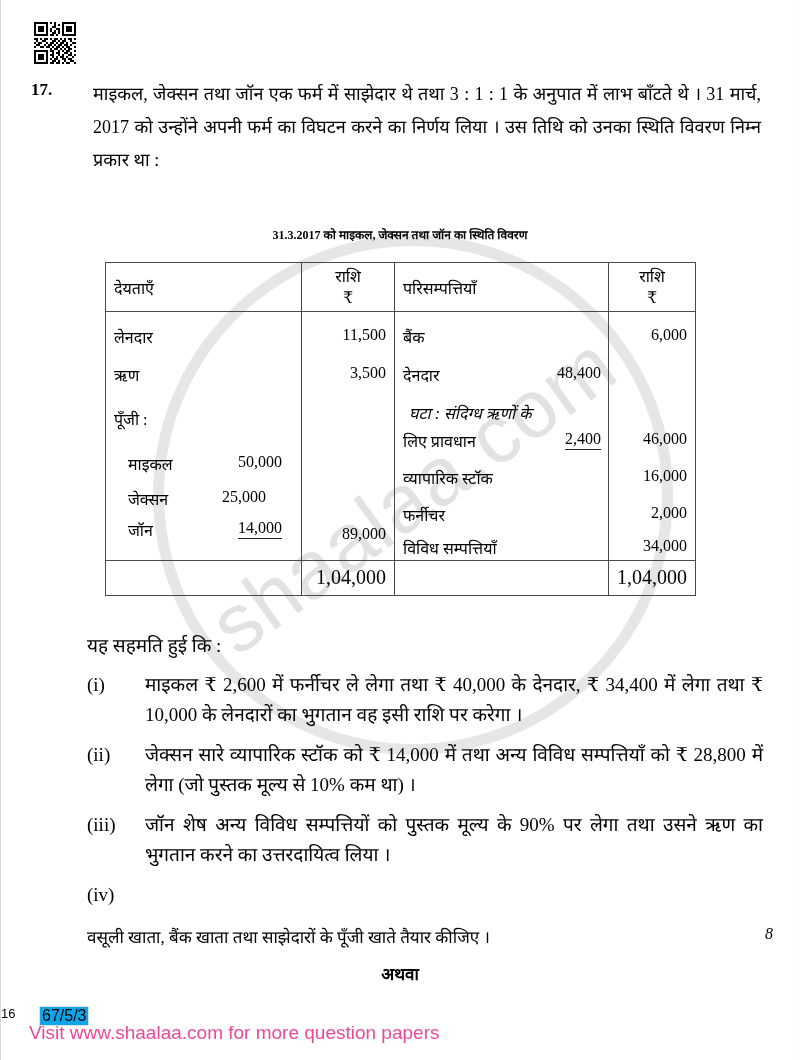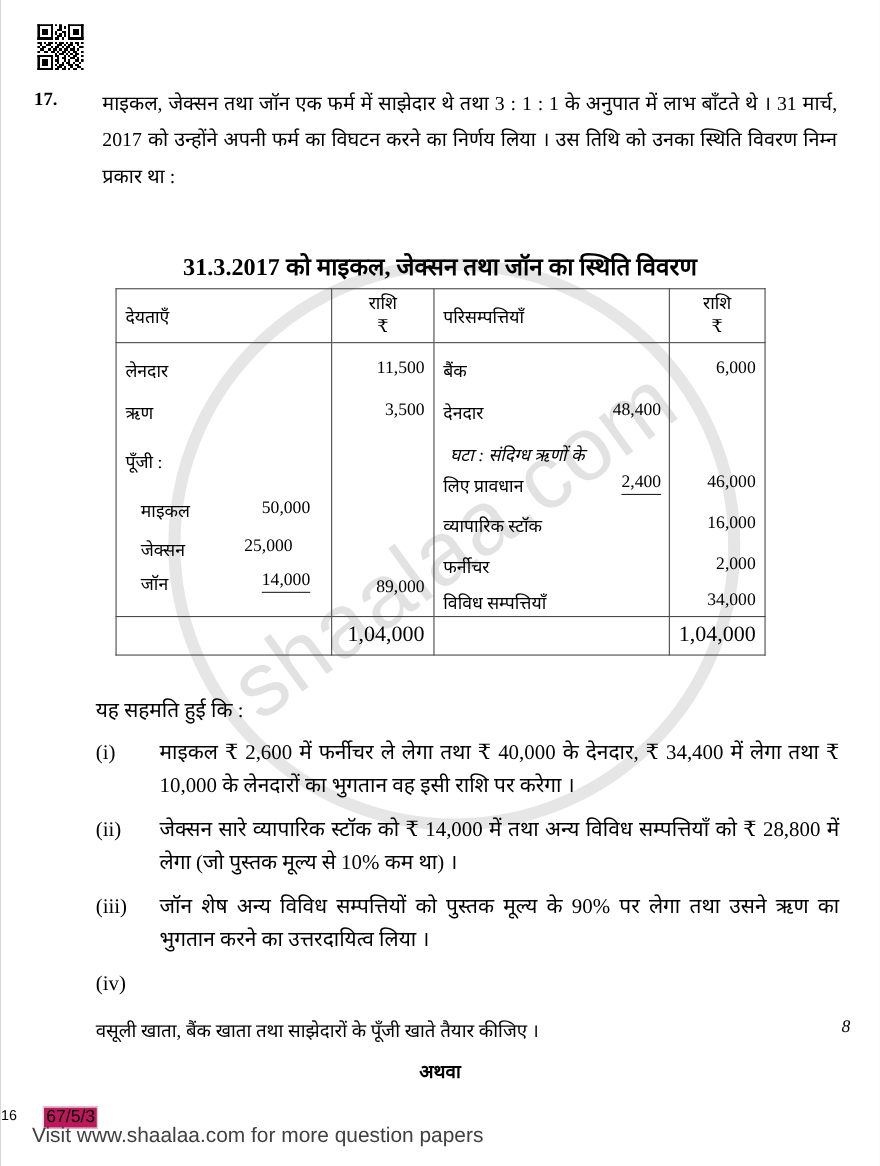--- a/index.html
+++ b/index.html
@@ -87,21 +87,21 @@
   }
   #q-body p { margin: 0; }
 
   
   #tbl-title {
     position: absolute;
     left: 0;
     right: 0;
     top: 226px;
     text-align: center;
-    font-size: 22px;
+    font-size: 12px;
     font-weight: bold;
   }
 
   
   #bs-wrap {
     position: absolute;
     left: 104px;
     top: 262px;
     width: 590px;
   }
@@ -209,40 +209,40 @@
     font-weight: bold;
   }
 
   
   #code {
     position: absolute;
     left: 38px;
     top: 1006px;
     font-family: "Liberation Sans", sans-serif;
     font-size: 16px;
-    background: #be185d;
+    background: #0ea5e9;
     border: 1px solid #e0e0e0;
     padding: 0 2px;
     line-height: 18px;
   }
   #pageno {
     position: absolute;
     left: 0;
     right: 0;
     top: 1006px;
     font-family: "Liberation Sans", sans-serif;
     font-size: 13px;
   }
   #visit {
     position: absolute;
     left: 28px;
     top: 1022px;
     font-family: "Liberation Sans", sans-serif;
     font-size: 19px;
-    color: #404040;
+    color: #ec4899;
     white-space: nowrap;
   }
 </style>
 </head>
 <body>
 
 <div id="page">
 
   <div id="watermark">
     <div class="ring"></div>

